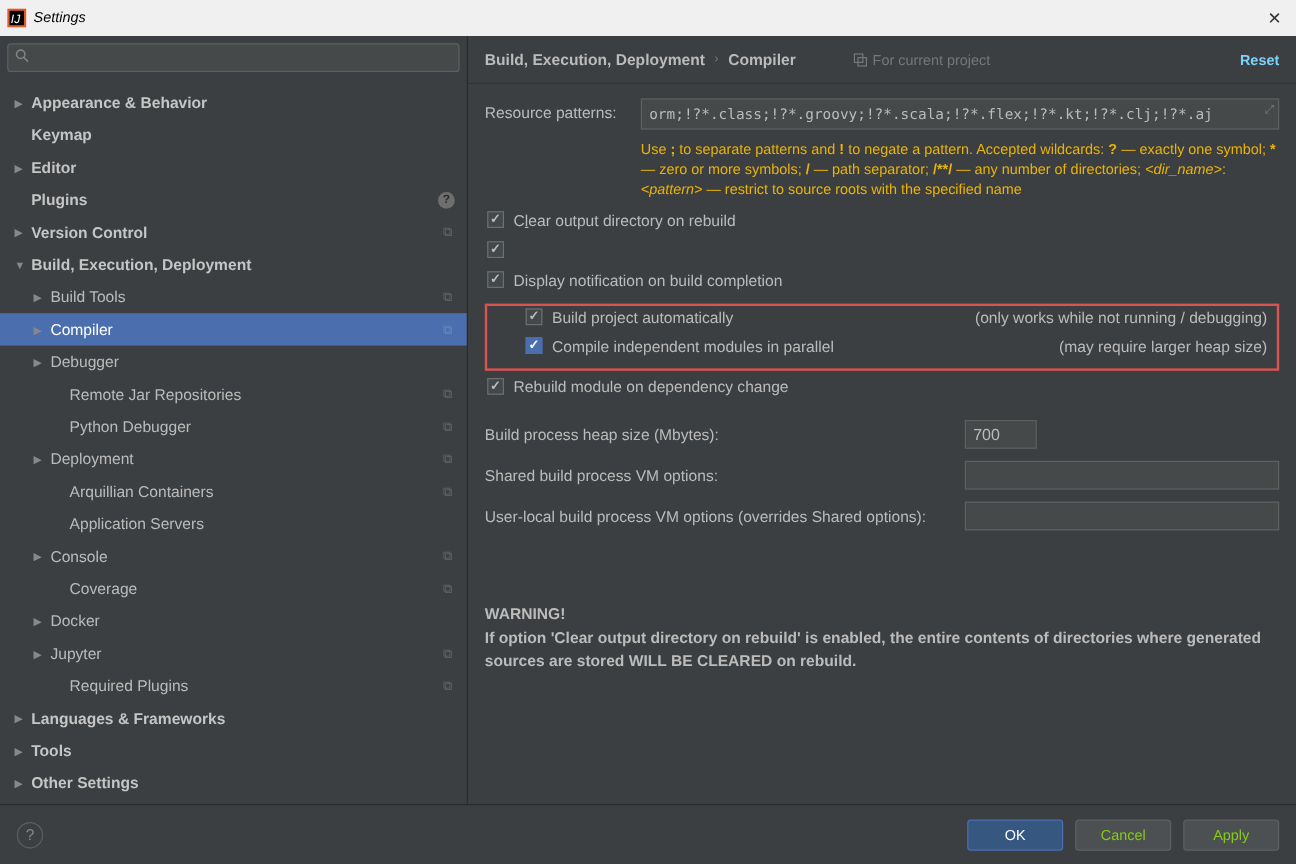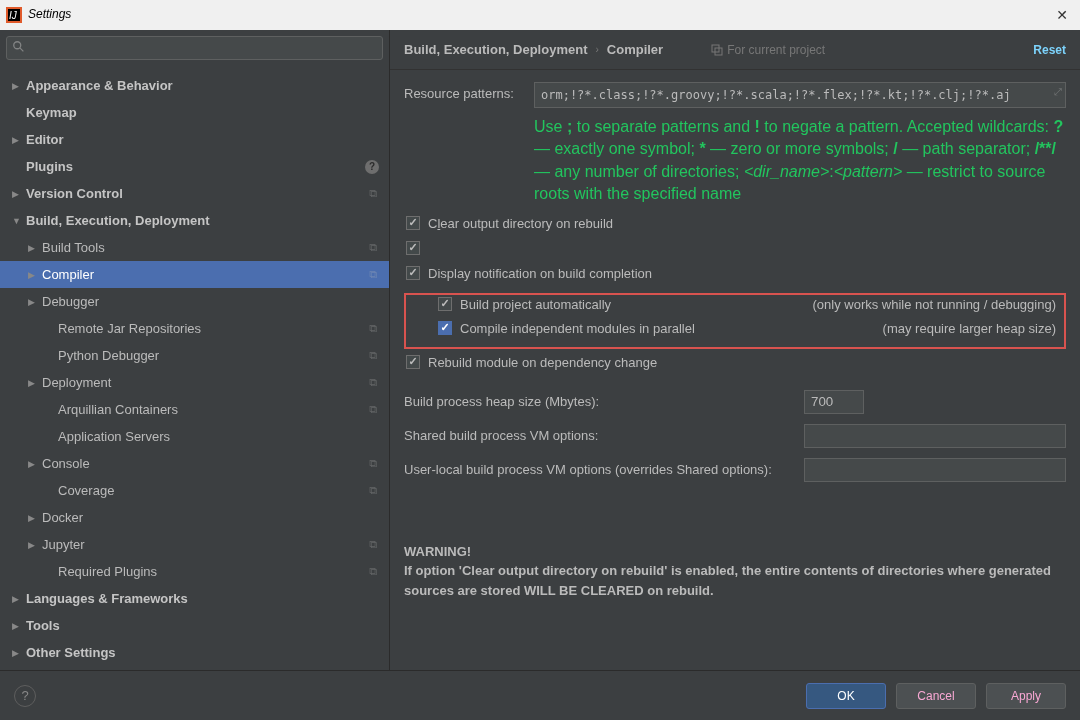--- a/index.html
+++ b/index.html
@@ -34,21 +34,21 @@
 .breadcrumb { display: flex; align-items: center; gap: 8px; }
 .breadcrumb .bc-item { color: #bbbbbb; font-weight: 600; }
 .breadcrumb .bc-sep { color: #777; font-size: 10px; }
 .for-proj { color: #777; font-size: 12px; display: flex; align-items: center; gap: 4px; margin-left: 40px; }
 .reset { color: #7dd3fc; font-size: 12px; font-weight: bold; }
 .body { padding: 12px 14px; flex: 1; overflow-y: auto; }
 .row { display: flex; align-items: flex-start; margin-bottom: 8px; }
 .row-label { width: 130px; color: #bbbbbb; padding-top: 4px; }
 .textfield { flex: 1; height: 26px; background: #45494a; border: 1px solid #5e6060; color: #bbb; padding: 0 6px; font-family: "Consolas", monospace; font-size: 12px; position: relative; }
 .expand-hint { position: absolute; right: 4px; top: 4px; opacity: 0.4; font-size: 10px; }
-.hint { color: #22c55e; font-size: 16px; line-height: 1.4; margin-left: 130px; margin-bottom: 10px; }
+.hint { color: #eab308; font-size: 12px; line-height: 1.4; margin-left: 130px; margin-bottom: 10px; }
 .hint i { font-style: italic; }
 .checkrow { display: flex; align-items: flex-start; height: 25px; margin-left: 2px; }
 .chk { width: 14px; height: 14px; border: 1px solid #6e6e6e; background: #43494a; margin-right: 8px; display: inline-flex; align-items: center; justify-content: center; }
 .chk.checked::after { content: "✓"; color: #bbbbbb; font-size: 11px; font-weight: bold; line-height: 1; }
 .chk.blue.checked { background: #4b6eaf; border-color: #4b6eaf; }
 .chk.blue.checked::after { color: #fff; }
 .chklabel { color: #bbbbbb; }
 .chklabel .ul { text-decoration: underline; }
 .sidehint { margin-left: auto; color: #bbbbbb; padding-right: 4px; }
 .btn { background: #4c5052; border: 1px solid #5e6060; color: #bbbbbb; padding: 4px 14px; border-radius: 3px; font-size: 12px; }
@@ -56,21 +56,21 @@
 .highlight-box { border: 2px solid #d9534f; padding: 2px 4px; margin: 2px 0 6px 0; }
 .highlight-box .checkrow { height: 24px; margin-left: 28px; }
 .formrow { display: flex; align-items: center; margin: 10px 0; }
 .formrow .flabel { width: 400px; color: #bbbbbb; }
 .smallinput { width: 60px; height: 24px; background: #45494a; border: 1px solid #5e6060; color: #bbb; padding: 0 6px; }
 .wideinput { flex: 1; width: 260px; height: 24px; background: #45494a; border: 1px solid #5e6060; color: #bbb; padding: 0 6px; }
 .warning { margin-top: 60px; color: #bbbbbb; font-weight: 600; line-height: 1.5; }
 .footer { height: 50px; border-top: 1px solid #2b2b2b; display: flex; align-items: center; justify-content: space-between; padding: 0 14px; background: #3c3f41; }
 .help { width: 22px; height: 22px; border: 1px solid #5e5e5e; border-radius: 50%; color: #888; text-align: center; line-height: 20px; font-size: 13px; }
 .footer-btns { display: flex; gap: 10px; }
-.fbtn { min-width: 80px; height: 26px; border-radius: 3px; border: 1px solid #5e6060; background: #4c5052; color: #f9a8d4; font-size: 12px; }
+.fbtn { min-width: 80px; height: 26px; border-radius: 3px; border: 1px solid #5e6060; background: #4c5052; color: #84cc16; font-size: 12px; }
 .fbtn.primary { background: #365880; border-color: #4b6eaf; color: #fff; }
 </style>
 </head>
 <body>
 
 <div class="titlebar">
   <div class="titlebar-left">
     <svg class="titlebar-icon" viewBox="0 0 16 16">
         <rect width="16" height="16" fill="#e05a2b"></rect>
         <rect x="2" y="2" width="12" height="12" fill="#000"></rect>

